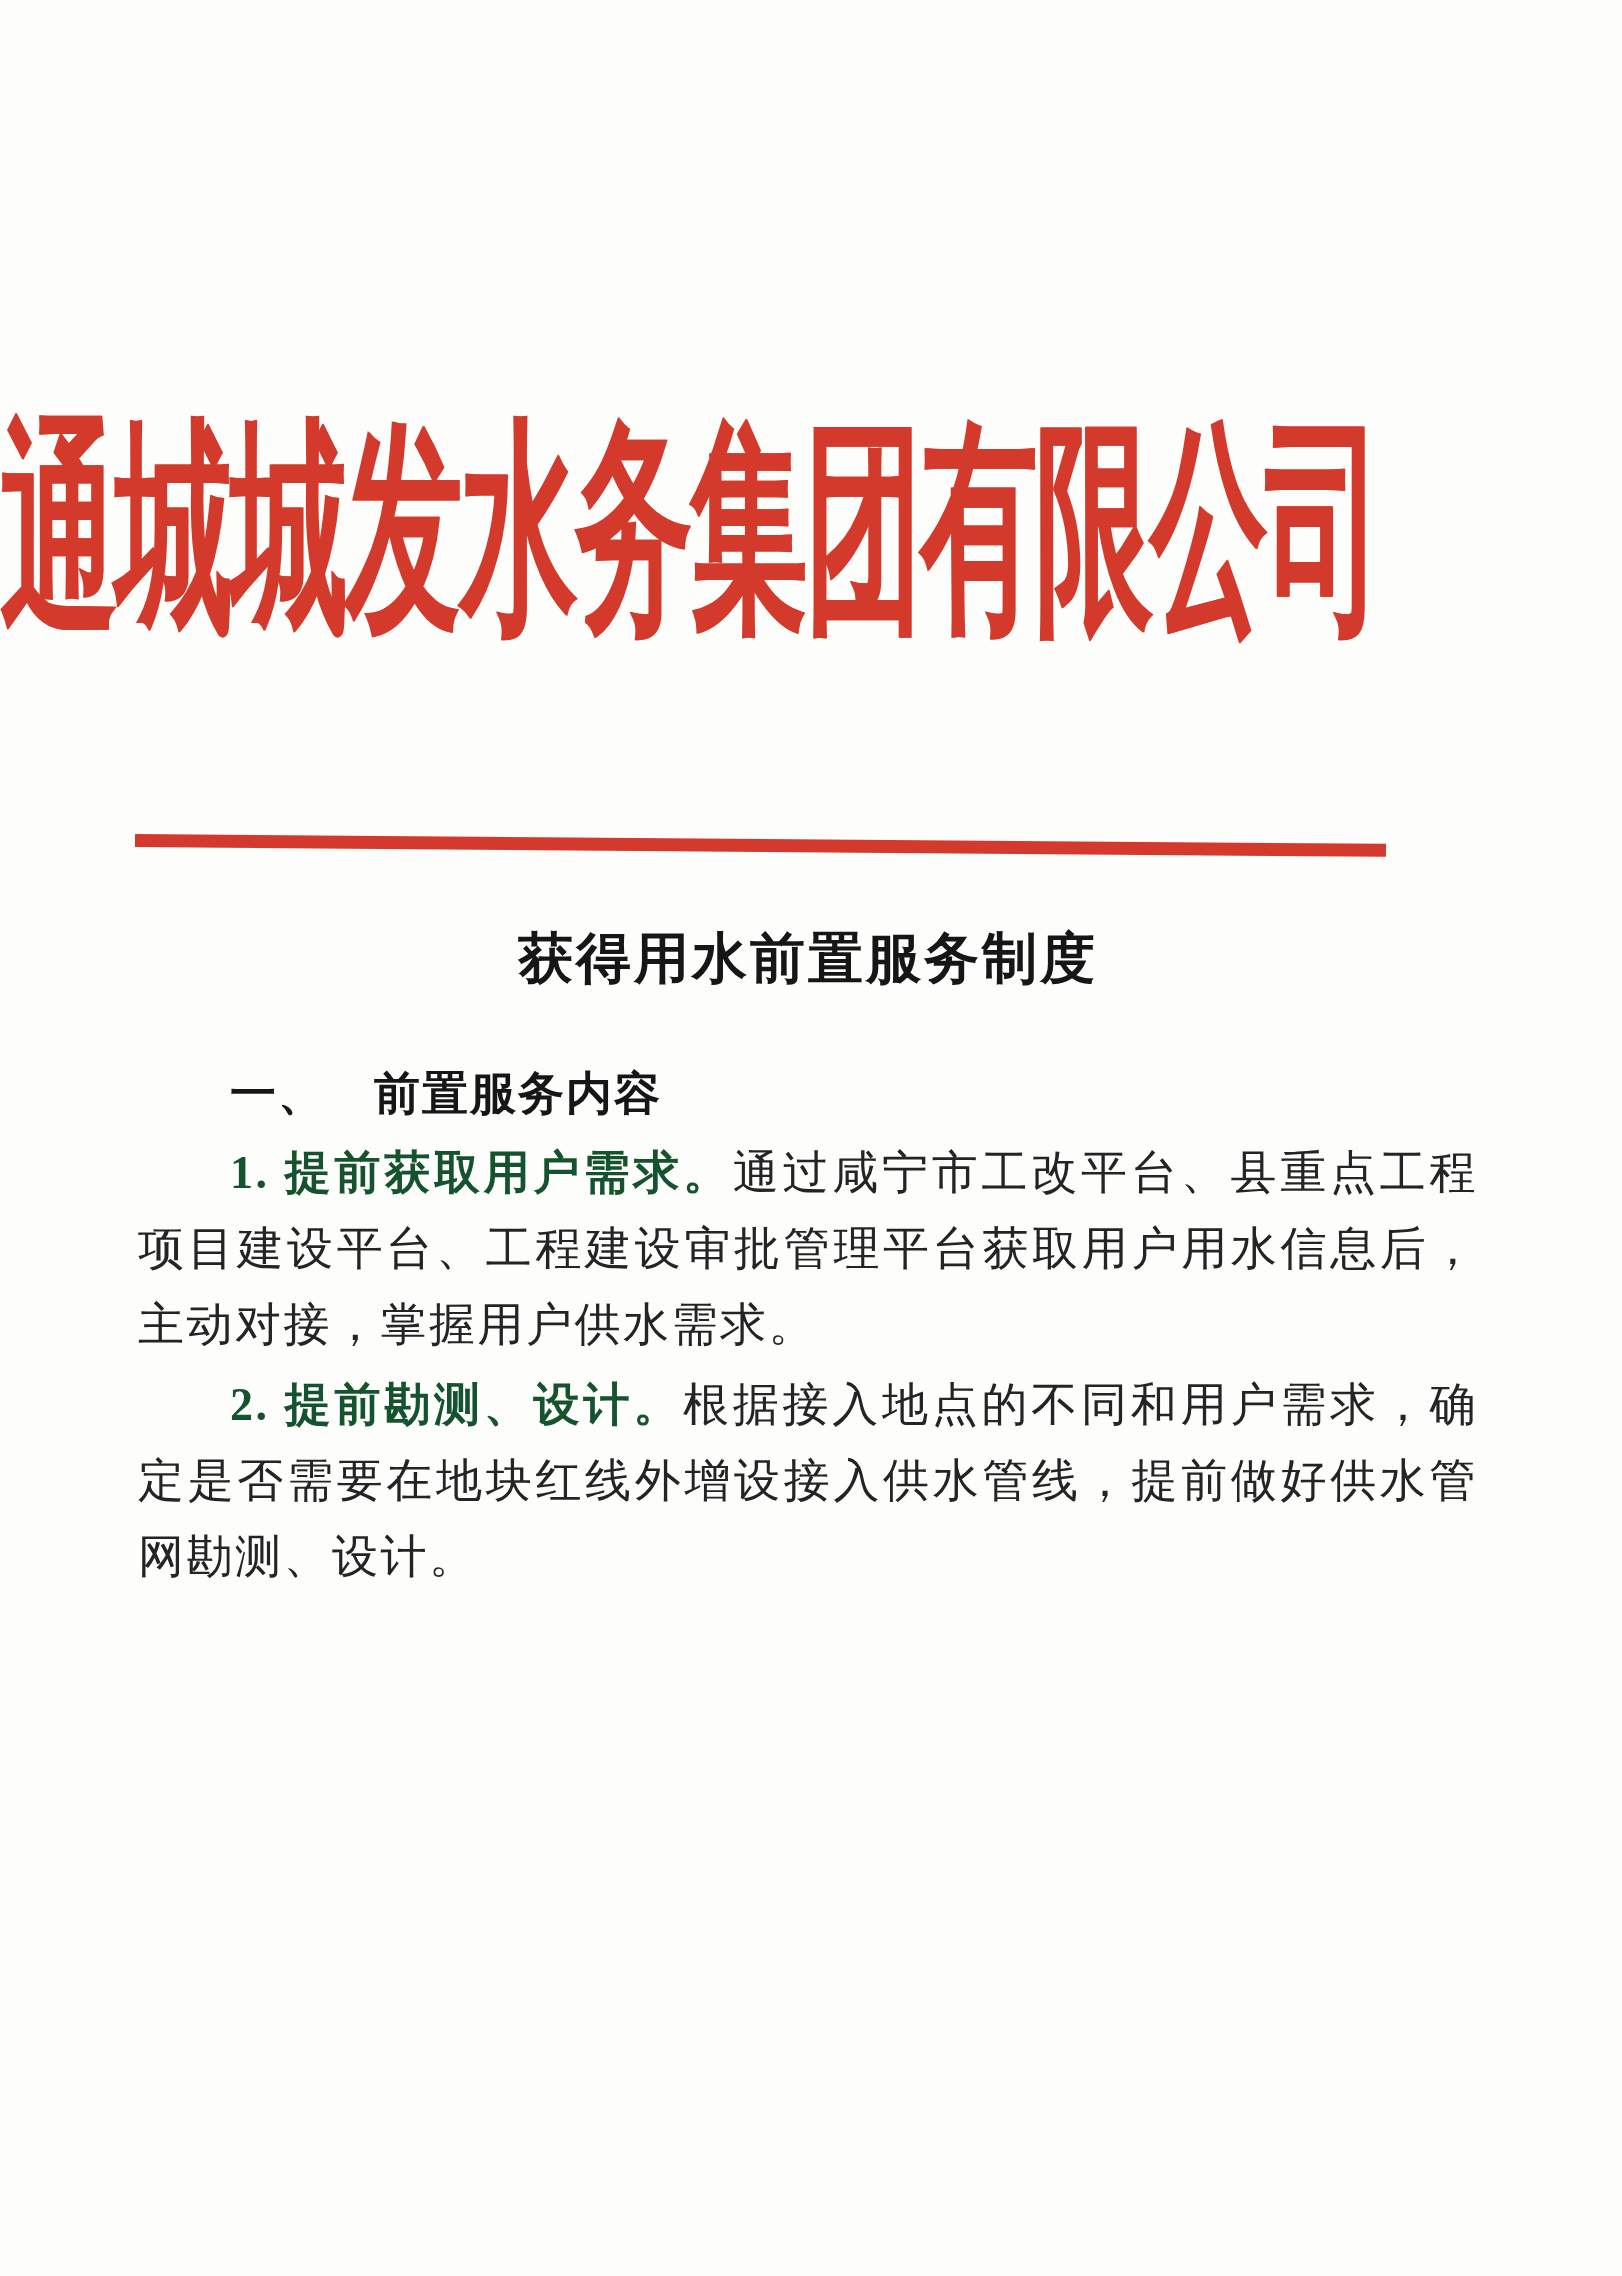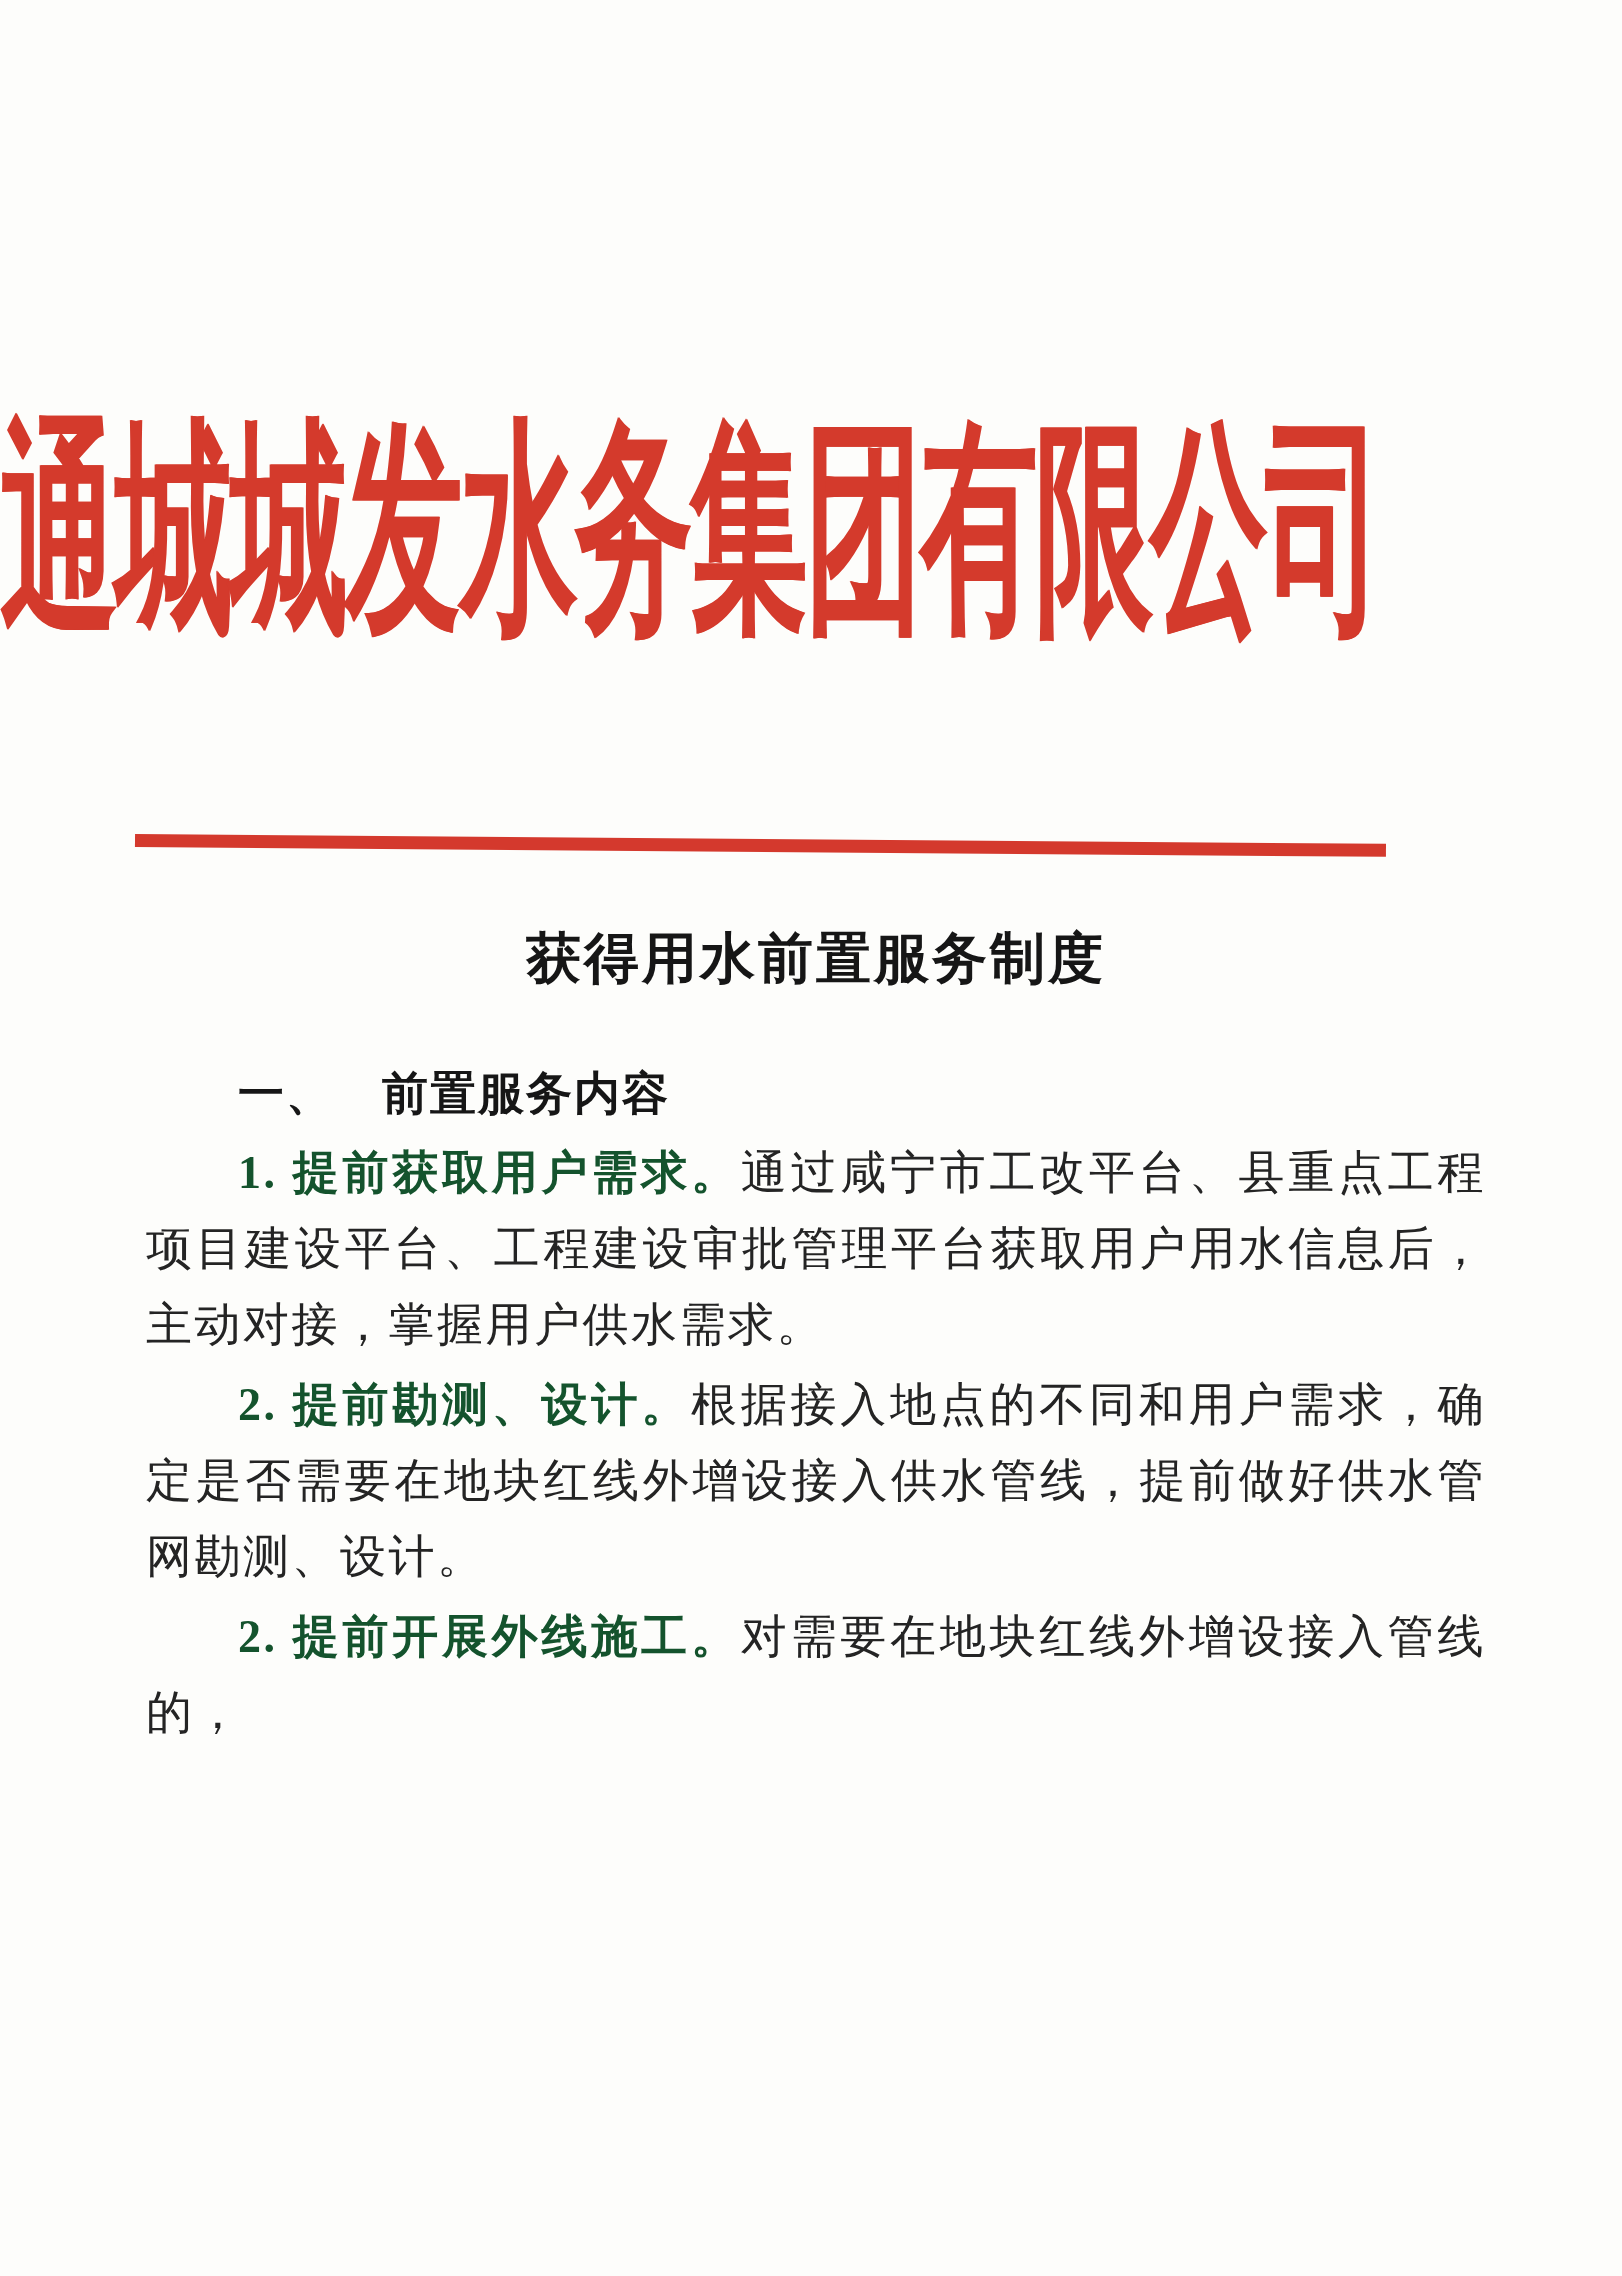--- a/index.html
+++ b/index.html
@@ -31,21 +31,21 @@
     text-shadow:1px 0 0 #d43a2c;
   }
   .red-rule {
     position:absolute; top:834px; left:135px;
     width:1251px; height:13px;
     background:#d4392d;
     transform:rotate(0.45deg);
     transform-origin:left center;
   }
   .content {
-    position:absolute; top:919px; left:146px; width:1340px;
+    position:absolute; top:919px; left:138px; width:1340px;
   }
   .doc-title {
     margin:0 0 57px 0;
     text-align:center;
     font-size:55px; line-height:79px;
     font-weight:700;
     letter-spacing:3px;
     color:#161616;
   }
   .body-para {
@@ -83,17 +83,16 @@
 
     <h1 class="doc-title">获得用水前置服务制度</h1>
 
 
     <h2 class="section-heading">一、　前置服务内容</h2>
 
     <p class="body-para item"><span class="lead">1. 提前获取用户需求。</span><span>通过咸宁市工改平台、县重点工程项目建设平台、工程建设审批管理平台获取用户用水信息后，主动对接，掌握用户供水需求。</span></p>
 
     <p class="body-para item"><span class="lead">2. 提前勘测、设计。</span><span>根据接入地点的不同和用户需求，确定是否需要在地块红线外增设接入供水管线，提前做好供水管网勘测、设计。</span></p>
 
-    <p class="body-para item"><span class="lead">2. 提前开展外线施工。</span><span>对需要在地块红线外增设接入管线的，</span></p>
 
   </div>
 </div>
 
 
 </body></html>

